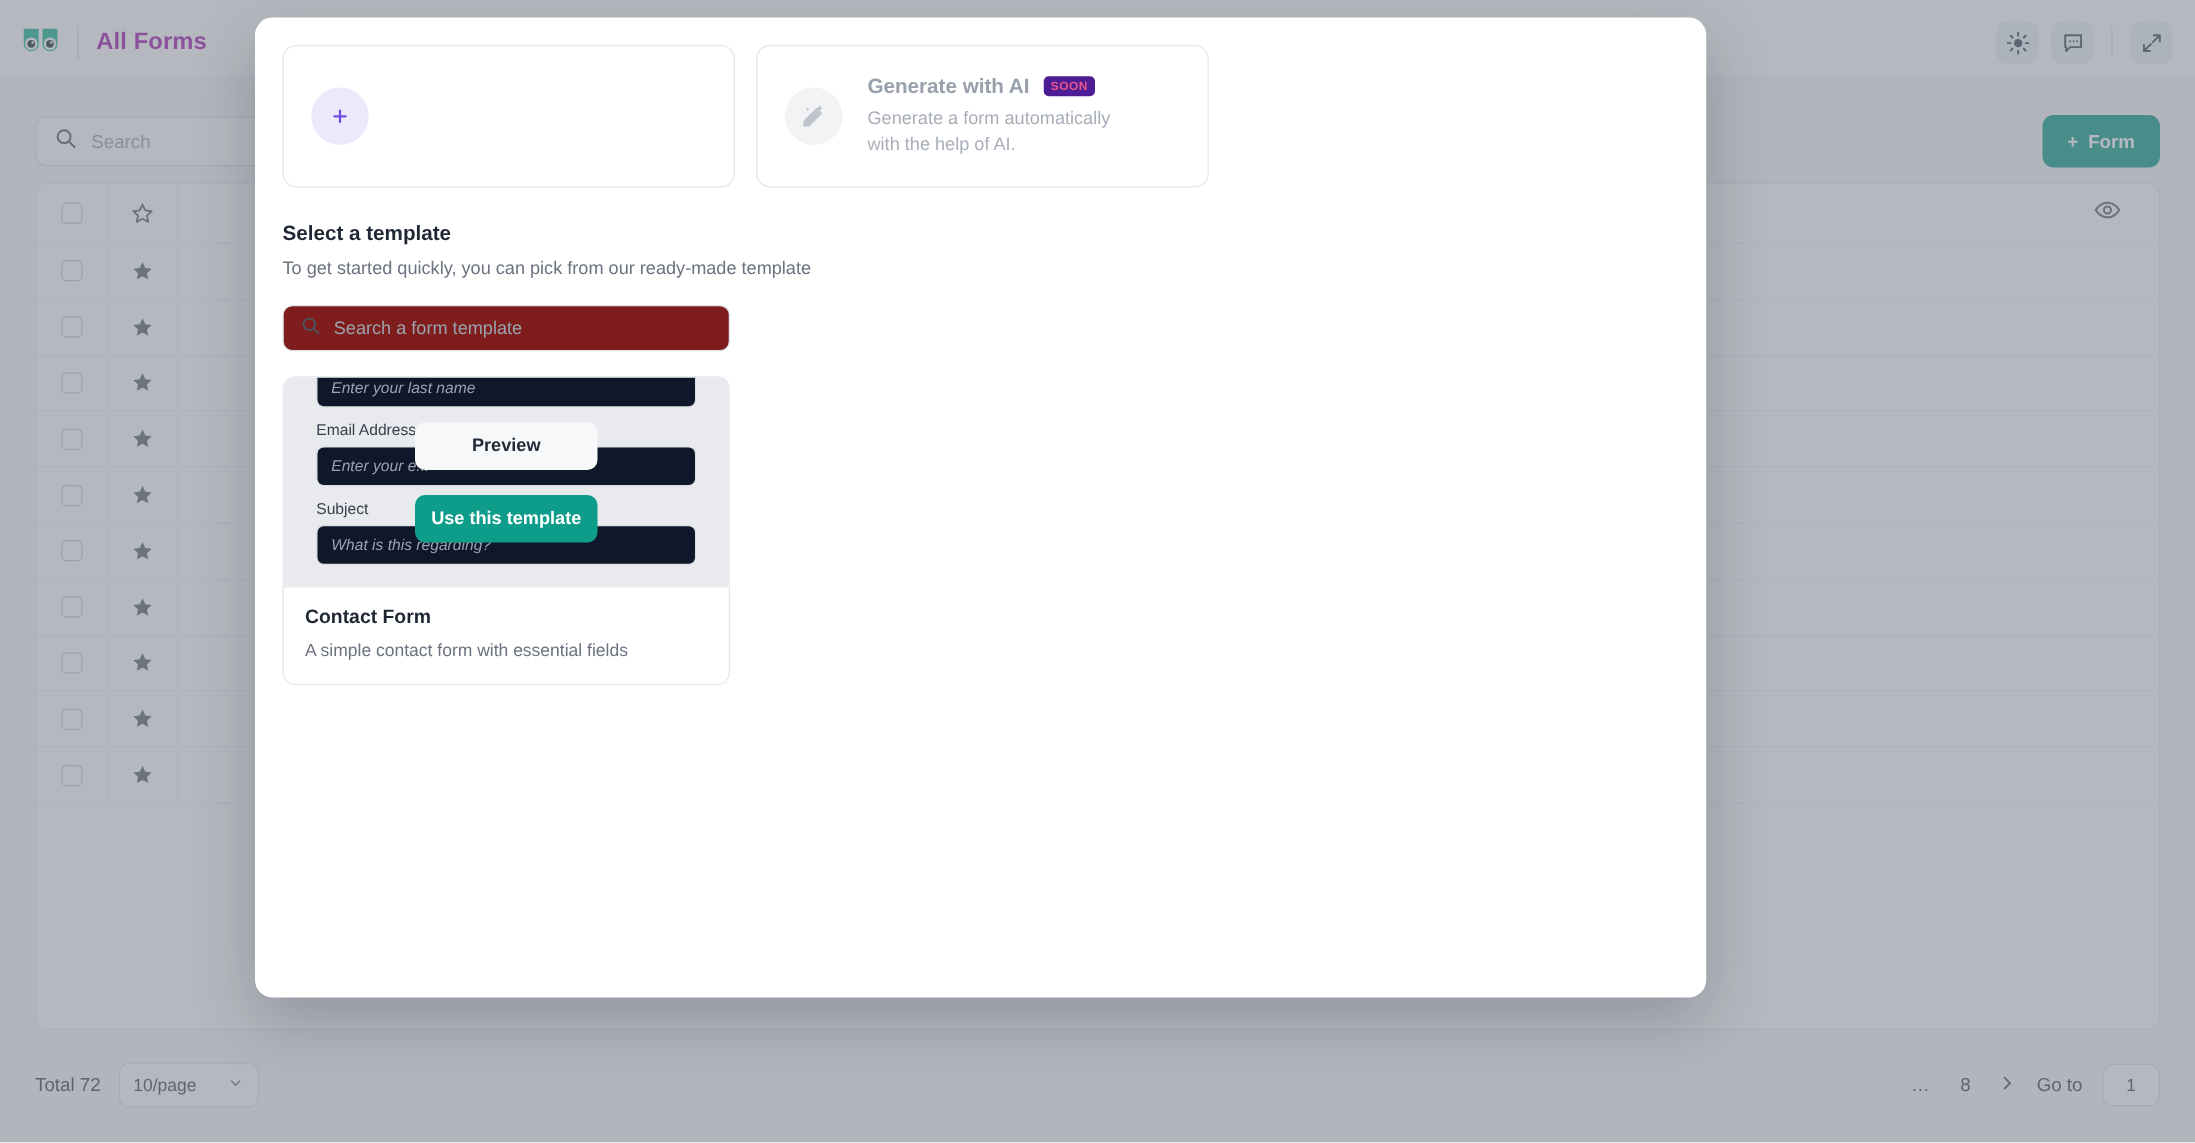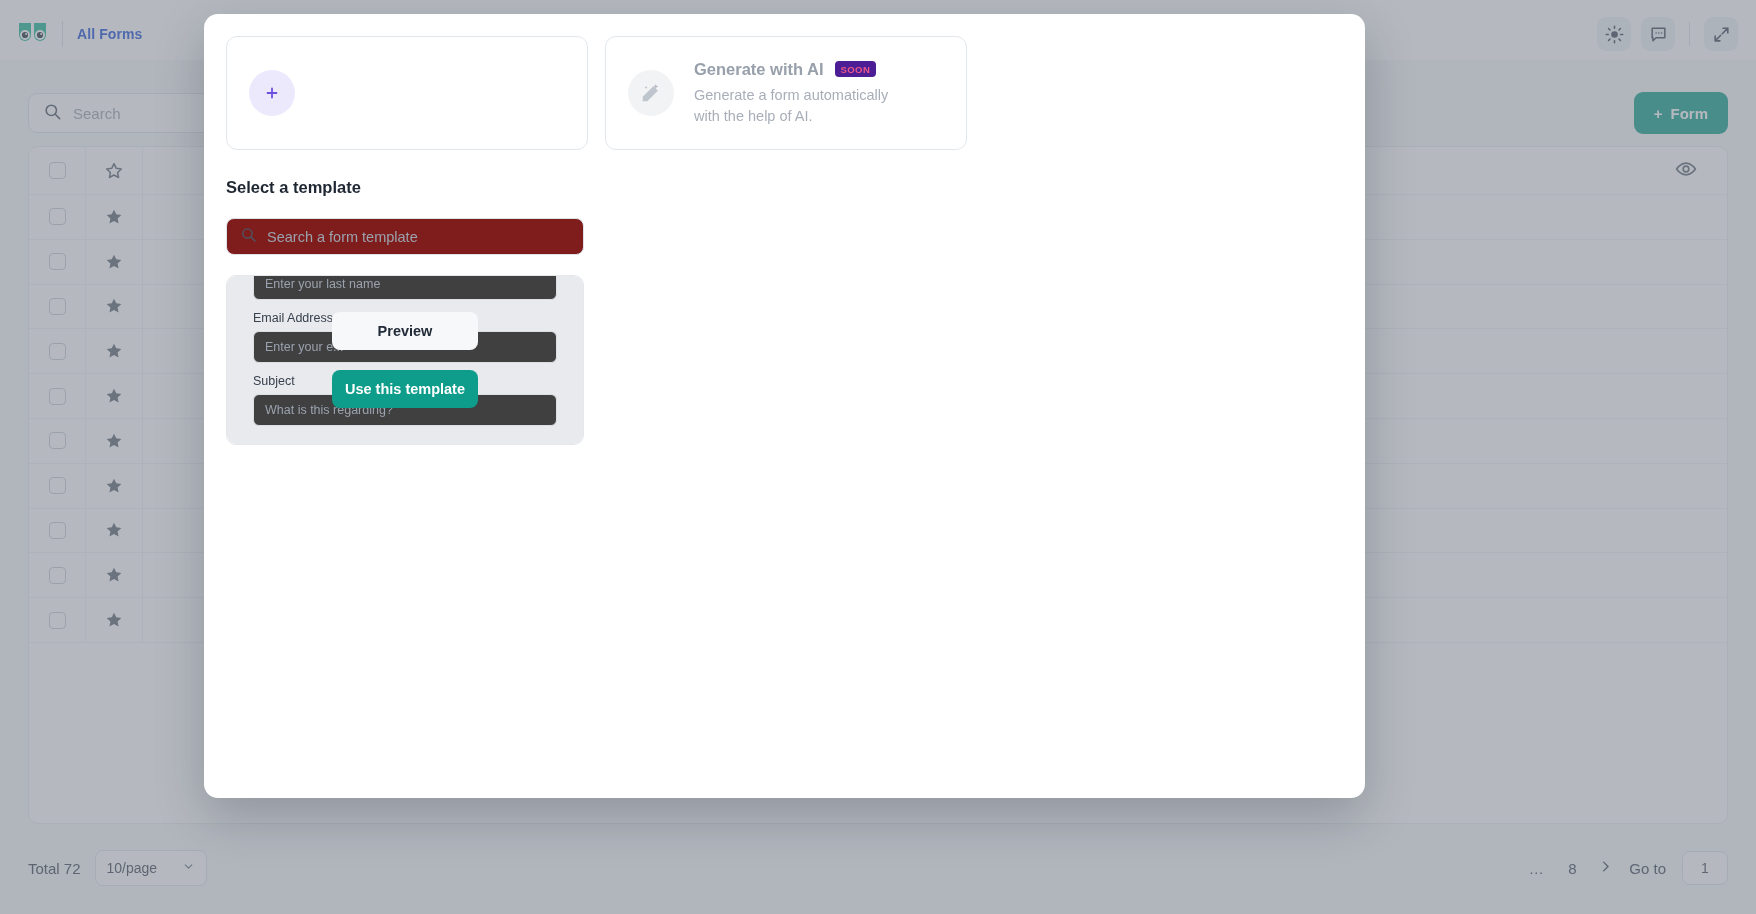--- a/index.html
+++ b/index.html
@@ -14,21 +14,21 @@
   .bg-layer { position: absolute; inset: 0; }
 
   .topbar {
     position: absolute; top: 8px; left: 0; width: 1756px; height: 52px;
     background: #ffffff; display: flex; align-items: center; padding: 0 18px;
   }
   .logo-wrap { display: flex; align-items: center; gap: 14px; }
   .logo { width: 30px; height: 26px; position: relative; }
   .logo svg { display: block; }
   .logo-divider { width: 1px; height: 26px; background: #d8dde4; }
-  .app-title { font-size: 14px; font-weight: 700; color: #1d4ed8; letter-spacing: .1px; }
+  .app-title { font-size: 19px; font-weight: 700; color: #a21caf; letter-spacing: .1px; }
 
   .topbar-right {
     margin-left: auto; display: flex; align-items: center; gap: 10px;
   }
   .icon-btn {
     width: 34px; height: 34px; border-radius: 9px; background: #eef1f5;
     display: flex; align-items: center; justify-content: center; color: #3d4655;
   }
   .topbar-sep { width: 1px; height: 24px; background: #d8dde4; margin: 0 4px; }
 
@@ -145,22 +145,22 @@
   .tpl-prev {
     position: relative; height: 168px; background: #e8eaed; overflow: hidden;
     padding: 0 26px;
   }
   .f-row { margin-top: 11px; }
   .f-row:first-child { margin-top: -14px; }
   .f-label { font-size: 12.5px; color: #39414e; display: flex; align-items: center; gap: 9px; }
   .req { color: #e0485c; font-size: 12px; }
   .f-input {
     margin-top: 6px; height: 32px; border: 1px solid #dcdfe3; border-radius: 6px;
-    background: #404040; display: flex; align-items: center; padding: 0 11px;
-    font-size: 12.5px; color: #9aa2ae;
+    background: #0f172a; display: flex; align-items: center; padding: 0 11px;
+    font-size: 12.5px; color: #9aa2ae; font-style: italic;
   }
   .tpl-overlay {
     position: absolute; inset: 0; display: flex; flex-direction: column;
     align-items: center; justify-content: center; gap: 20px;
   }
   .ov-btn {
     width: 146px; height: 38px; border-radius: 8px; display: flex;
     align-items: center; justify-content: center; font-size: 14.5px; font-weight: 700;
   }
   .ov-preview { background: #f7f8f9; color: #222b38; }
@@ -407,20 +407,21 @@
             <span>Generate with AI</span>
             <span class="badge">SOON</span>
           </span>
           <span class="ch-desc muted" style="display:block">Generate a form automatically with the help of AI.</span>
         </span>
       </div>
     </div>
 
     <div class="sec">
       <div class="sec-title">Select a template</div>
+      <div class="sec-sub">To get started quickly, you can pick from our ready-made template</div>
 
       <div class="tpl-search">
         <span>
           <svg width="17" height="17" viewBox="0 0 24 24" fill="none" stroke="#4b5563" stroke-width="2" stroke-linecap="round">
             <circle cx="10.5" cy="10.5" r="6.5"></circle>
               <path d="M15.5 15.5 21 21"></path>
           </svg>
         </span>
         <span class="tpl-search-ph">Search a form template</span>
       </div>
@@ -443,17 +444,21 @@
                 <span>Subject</span>
               </div>
               <div class="f-input">What is this regarding?</div>
             </div>
 
             <div class="tpl-overlay">
               <span class="ov-btn ov-preview">Preview</span>
               <span class="ov-btn ov-use">Use this template</span>
             </div>
           </div>
+          <div class="tpl-foot">
+            <div class="tpl-name">Contact Form</div>
+            <div class="tpl-desc">A simple contact form with essential fields</div>
+          </div>
         </div>
       </div>
     </div>
   </div>
 </div>
 
 </body></html>

